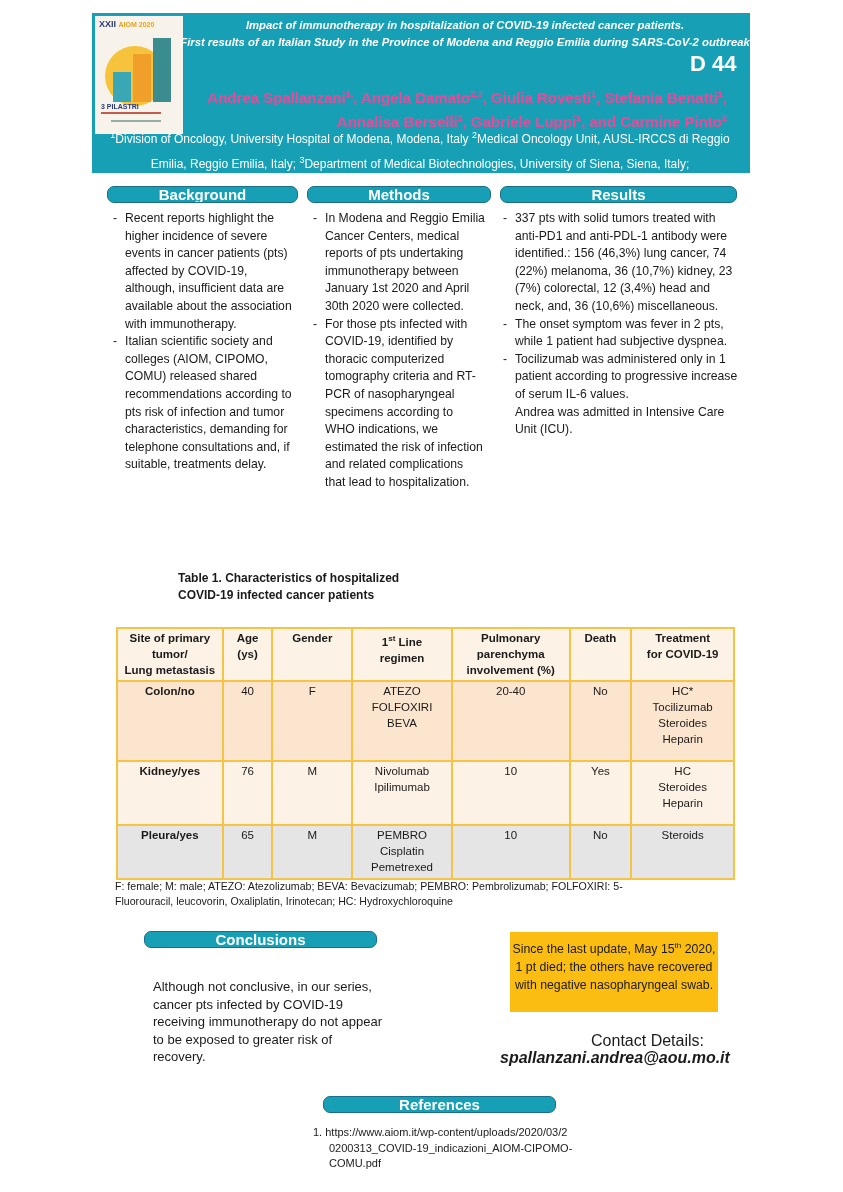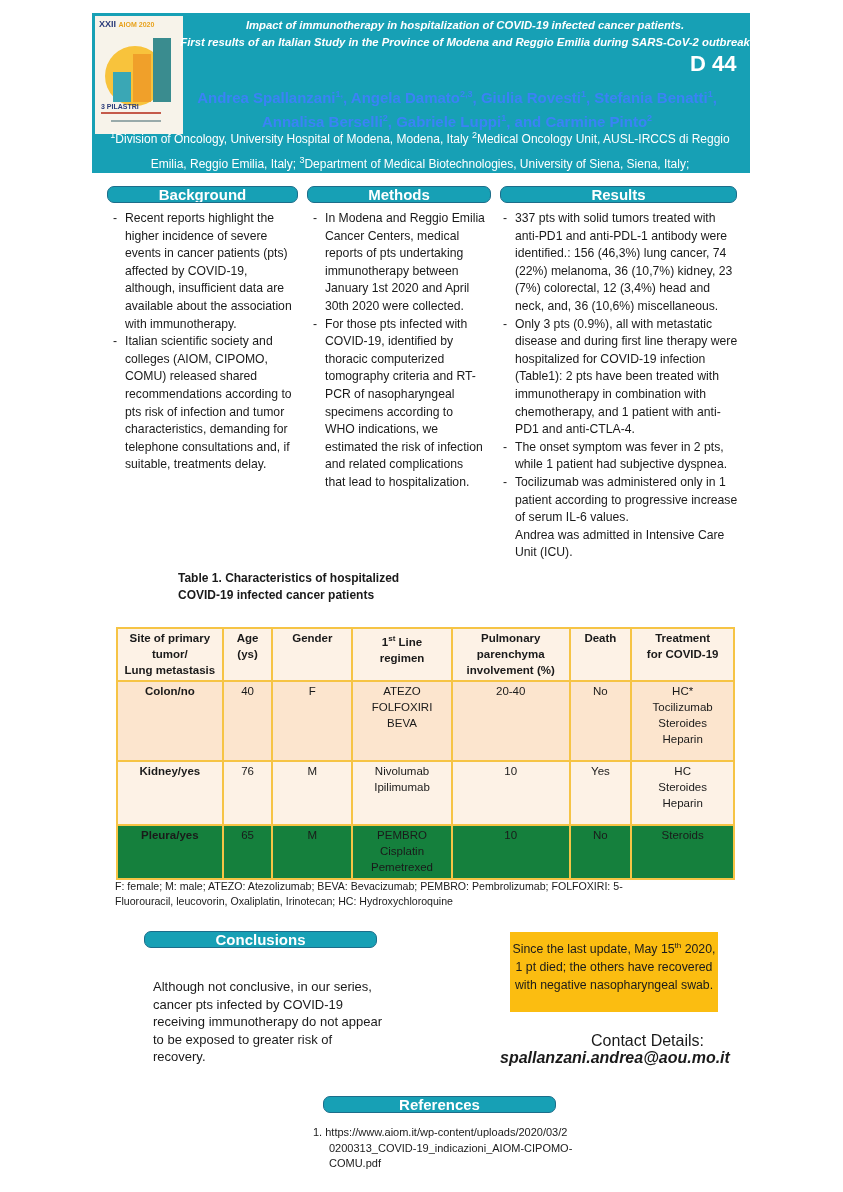--- a/index.html
+++ b/index.html
@@ -13,41 +13,41 @@
   .logo .xxii { position:absolute; left:4px; top:3px; font-size:9px; font-weight:bold; color:#2a3b7a; }
   .logo .xxii span { color:#e8a21d; font-size:7px; }
   .logo .sun { position:absolute; left:10px; top:30px; width:60px; height:60px; border-radius:50%; background:#f8c33c; }
   .logo .bar { position:absolute; bottom:32px; width:18px; }
   .logo .pil { position:absolute; left:6px; top:87px; font-size:7px; font-weight:bold; color:#2a3b7a; }
   .logo .small { position:absolute; left:6px; top:96px; width:60px; height:2px; background:#c45a4a; }
   .logo .small2 { position:absolute; left:16px; top:104px; width:50px; height:2px; background:#9aa; }
   .title-it { left:180px; top:17px; width:570px; text-align:center; color:#fff; font-style:italic; font-weight:bold;
               font-size:11.3px; line-height:17px; }
   .d44 { left:690px; top:51px; color:#fff; font-weight:bold; font-size:22px; }
-  .authors { left:177px; top:84px; width:560px; text-align:center; color:#3b82f6; font-weight:bold; font-size:15px; line-height:20px; }
+  .authors { left:167px; top:84px; width:560px; text-align:right; color:#ec4899; font-weight:bold; font-size:15px; line-height:20px; }
   .authors sup, .affil sup { font-size:9px; }
   .affil { left:95px; top:125px; width:650px; text-align:center; color:#fff; font-size:12px; line-height:21px; }
 
   
   .sec { background:#17a0b5; border:1px solid #1c6d8a; border-radius:7px; color:#fff; font-weight:bold;
          font-size:15px; text-align:center; height:15px; line-height:15px; overflow:hidden; }
 
   .col-text { font-size:12.2px; line-height:17.6px; color:#1a1a1a; }
   .col-text ul { list-style:none; margin:0; padding:0; }
   .col-text li { position:relative; padding-left:12px; }
   .col-text li:before { content:"-"; position:absolute; left:0; }
 
   .table-title { left:166px; top:570px; font-size:12px; font-weight:bold; line-height:17px; }
 
   table.t1 { position:absolute; left:116px; top:627px; width:619px; border-collapse:collapse; font-size:11.5px; }
   table.t1 td, table.t1 th { border:2px solid #f6c445; text-align:center; vertical-align:top; padding:2px 3px; line-height:15.8px; }
   table.t1 th { background:#fdf2e6; font-weight:bold; height:44px; }
   table.t1 tr.r0 td { background:#fce5ce; height:74px; }
   table.t1 tr.r1 td { background:#fdf2e6; height:58px; }
-  table.t1 tr.r2 td { background:#15803d; height:42px; }
+  table.t1 tr.r2 td { background:#e5e5e5; height:42px; }
   table.t1 td.first { font-weight:bold; }
   table.t1 sup { font-size:8px; }
 
   .footnote { left:115px; top:879px; width:560px; font-size:10.6px; line-height:15px; }
 
   .update { left:510px; top:932px; width:208px; height:80px; background:#fbbd11; text-align:center;
             font-size:12.3px; line-height:18px; padding-top:5px; box-sizing:border-box; }
   .update sup { font-size:8px; }
   .contact { left:500px; top:1032px; width:204px; text-align:right; font-size:16px; line-height:17px; }
   .contact .email { font-weight:bold; font-style:italic; }
@@ -106,21 +106,20 @@
 <div class="abs col-text" style="left:313px;top:210px;width:172px;">
   <ul>
     <li>In Modena and Reggio Emilia Cancer Centers, medical reports of pts undertaking immunotherapy between January 1st 2020 and April 30th 2020 were collected.</li>
     <li>For those pts infected with COVID-19, identified by thoracic computerized tomography criteria and RT-PCR of nasopharyngeal specimens according to WHO indications, we estimated the risk of infection and related complications that lead to hospitalization.</li>
   </ul>
 </div>
 
 <div class="abs col-text" style="left:503px;top:210px;width:238px;">
   <ul>
     <li>337 pts with solid tumors treated with anti-PD1 and anti-PDL-1 antibody were identified.: 156 (46,3%) lung cancer, 74 (22%) melanoma, 36 (10,7%) kidney, 23 (7%) colorectal, 12 (3,4%) head and neck, and, 36 (10,6%) miscellaneous.</li>
-    <li>Only 3 pts (0.9%), all with metastatic disease and during first line therapy were hospitalized for COVID-19 infection (Table1): 2 pts have been treated with immunotherapy  in combination with chemotherapy, and 1 patient with anti-PD1 and anti-CTLA-4.</li>
     <li>The onset symptom was fever in 2 pts, while 1 patient had subjective dyspnea.</li>
     <li>Tocilizumab was administered only in 1 patient according to progressive increase of serum IL-6 values.</li>
   </ul>
   <div style="padding-left:12px;">Andrea was admitted in Intensive Care Unit (ICU).</div>
 </div>
 
 <div class="abs table-title" style="width:250px;margin-left:12px;">Table 1. Characteristics of hospitalized COVID-19 infected cancer patients</div>
 
 <table class="t1">
   <colgroup>

